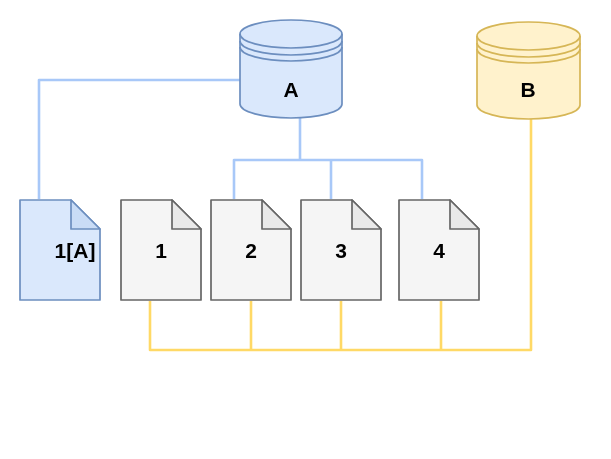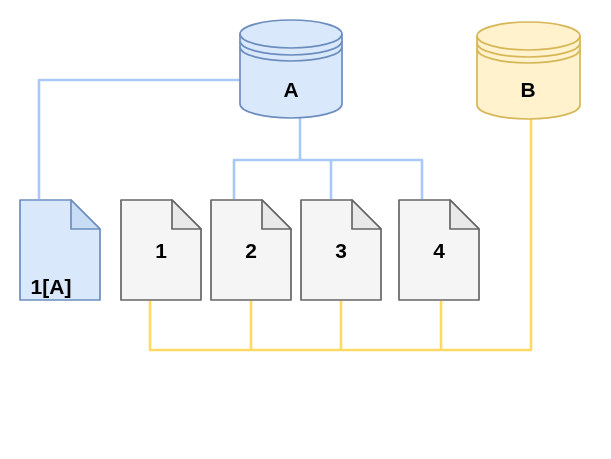--- a/index.html
+++ b/index.html
@@ -101,18 +101,18 @@
 
     <g>
       <path class="shape" d="M 399 200 L 450 200 L 479 229 L 479 300 L 399 300 Z" fill="#F5F5F5" stroke="#666666"></path>
       <path class="shape" d="M 450 200 L 450 229 L 479 229 Z" fill="#E9E9E9" stroke="#666666"></path>
     </g>
   </svg>
 
   <div class="node-label" style="left:291px; top:90px;">A</div>
   <div class="node-label" style="left:528px; top:90px;">B</div>
 
-  <div class="node-label" style="left:51px; top:251px;margin-top:36px;">1[A]</div>
+  <div class="node-label" style="left:75px; top:251px;">1[A]</div>
   <div class="node-label" style="left:161px; top:251px;">1</div>
   <div class="node-label" style="left:251px; top:251px;">2</div>
   <div class="node-label" style="left:341px; top:251px;">3</div>
   <div class="node-label" style="left:439px; top:251px;">4</div>
 </div>
 
 </body></html>

